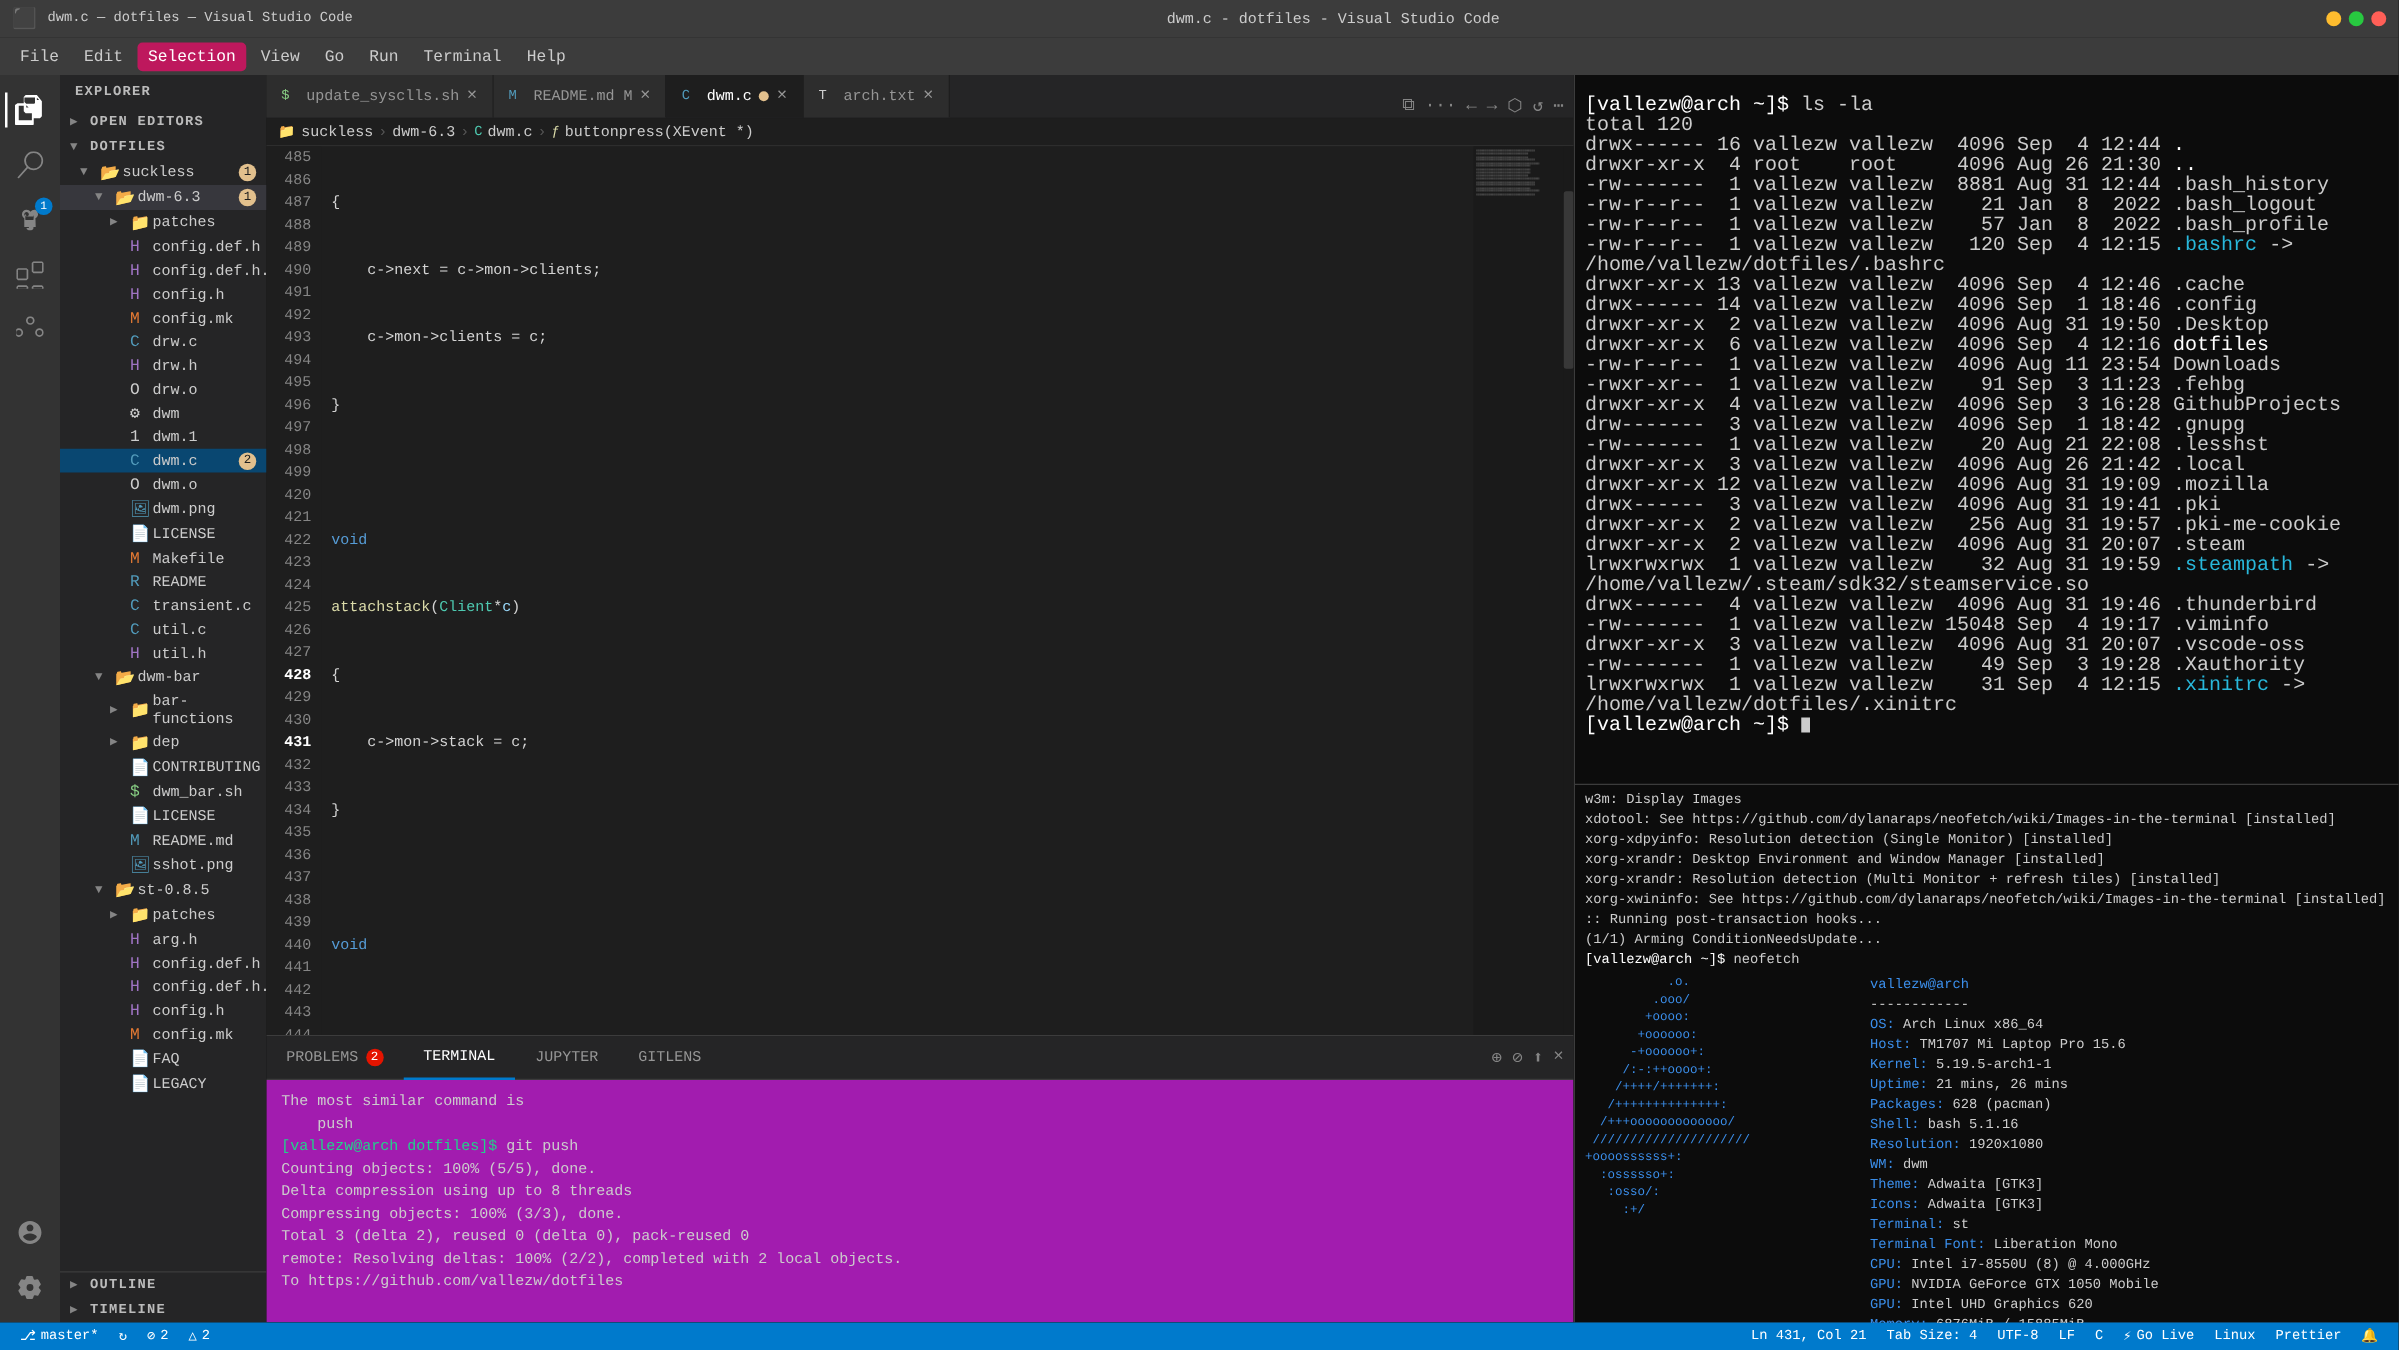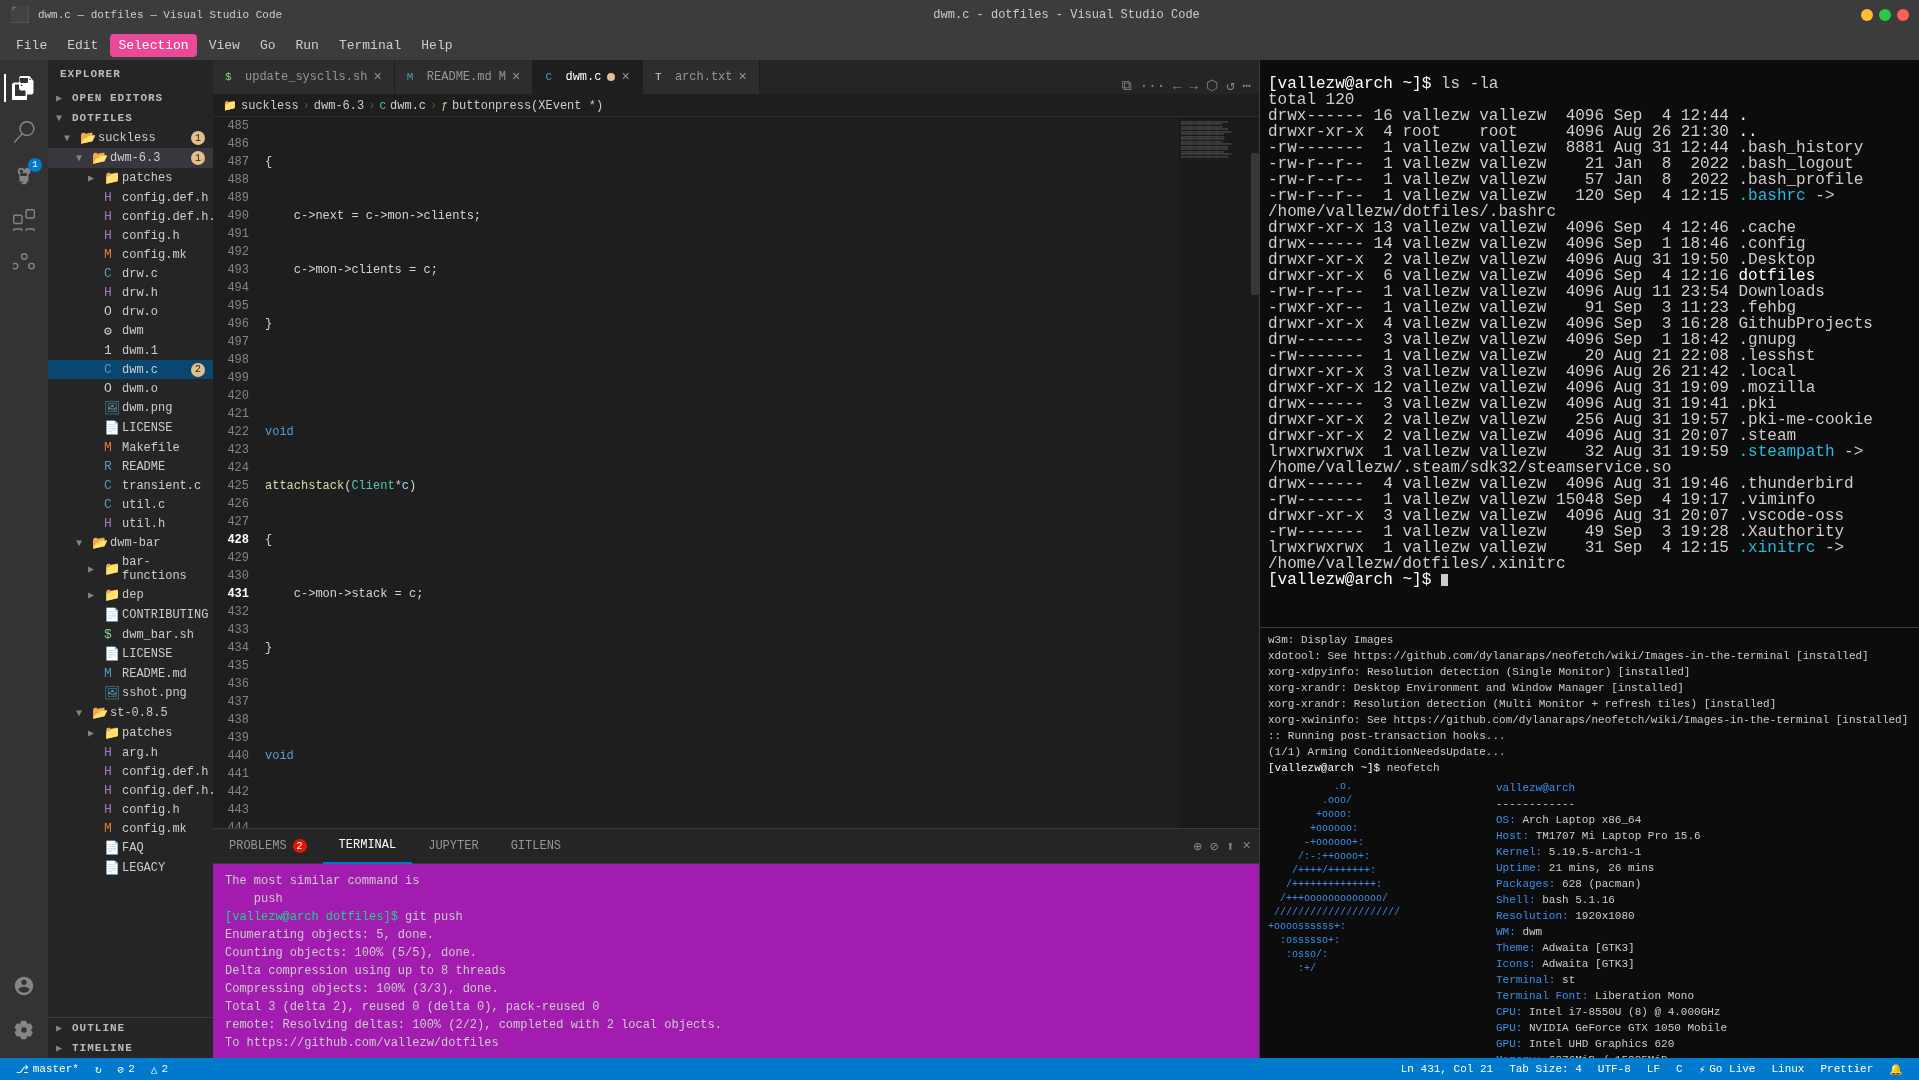--- a/index.html
+++ b/index.html
@@ -66,21 +66,21 @@
       gap: 4px;
       flex-shrink: 0;
     }
     .menu-item {
       padding: 4px 8px;
       font-size: 13px;
       color: #cccccc;
       cursor: pointer;
       border-radius: 4px;
     }
-    .menu-item.active { background: #ec4899; color: #ffffff; }
+    .menu-item.active { background: #be185d; color: #ffffff; }
 
     
     .tab-bar {
       height: 35px;
       background: #252526;
       display: flex;
       align-items: flex-end;
       flex-shrink: 0;
       border-bottom: 1px solid #1e1e1e;
     }
@@ -1023,21 +1023,20 @@
             <span style="cursor:pointer; color:#858585; font-size:14px;" title="Split Terminal">⊕</span>
             <span style="cursor:pointer; color:#858585; font-size:14px;" title="Kill Terminal">⊘</span>
             <span style="cursor:pointer; color:#858585; font-size:14px;" title="Maximize Panel">⬆</span>
             <span style="cursor:pointer; color:#858585; font-size:14px;" title="Close Panel">×</span>
           </div>
         </div>
         <div class="panel-content" style="background:#a21caf;">
           <div class="terminal-line">The most similar command is</div>
           <div class="terminal-line">&nbsp;&nbsp;&nbsp;&nbsp;push</div>
           <div class="terminal-line"><span class="terminal-prompt">[vallezw@arch dotfiles]$</span> git push</div>
-          <div class="terminal-line">Enumerating objects: 5, done.</div>
           <div class="terminal-line">Counting objects: 100% (5/5), done.</div>
           <div class="terminal-line">Delta compression using up to 8 threads</div>
           <div class="terminal-line">Compressing objects: 100% (3/3), done.</div>
           <div class="terminal-line">Total 3 (delta 2), reused 0 (delta 0), pack-reused 0</div>
           <div class="terminal-line">remote: Resolving deltas: 100% (2/2), completed with 2 local objects.</div>
           <div class="terminal-line">To https://github.com/vallezw/dotfiles</div>
 
         </div>
       </div>
     </div>
@@ -1101,21 +1100,21 @@
    /++++++++++++++:
   /+++ooooooooooooo/
  /////////////////////
 +oooossssss+:
   :ossssso+:
    :osso/:
      :+/</div>
         <div class="neofetch-info">
           <div><span class="neofetch-label">vallezw@arch</span></div>
           <div><span style="color:#cccccc;">------------</span></div>
-          <div><span class="neofetch-label">OS:</span> <span class="neofetch-value">Arch Laptop x86_64</span></div>
+          <div><span class="neofetch-label">OS:</span> <span class="neofetch-value">Arch Linux x86_64</span></div>
           <div><span class="neofetch-label">Host:</span> <span class="neofetch-value">TM1707 Mi Laptop Pro 15.6</span></div>
           <div><span class="neofetch-label">Kernel:</span> <span class="neofetch-value">5.19.5-arch1-1</span></div>
           <div><span class="neofetch-label">Uptime:</span> <span class="neofetch-value">21 mins, 26 mins</span></div>
           <div><span class="neofetch-label">Packages:</span> <span class="neofetch-value">628 (pacman)</span></div>
           <div><span class="neofetch-label">Shell:</span> <span class="neofetch-value">bash 5.1.16</span></div>
           <div><span class="neofetch-label">Resolution:</span> <span class="neofetch-value">1920x1080</span></div>
           <div><span class="neofetch-label">WM:</span> <span class="neofetch-value">dwm</span></div>
           <div><span class="neofetch-label">Theme:</span> <span class="neofetch-value">Adwaita [GTK3]</span></div>
           <div><span class="neofetch-label">Icons:</span> <span class="neofetch-value">Adwaita [GTK3]</span></div>
           <div><span class="neofetch-label">Terminal:</span> <span class="neofetch-value">st</span></div>

